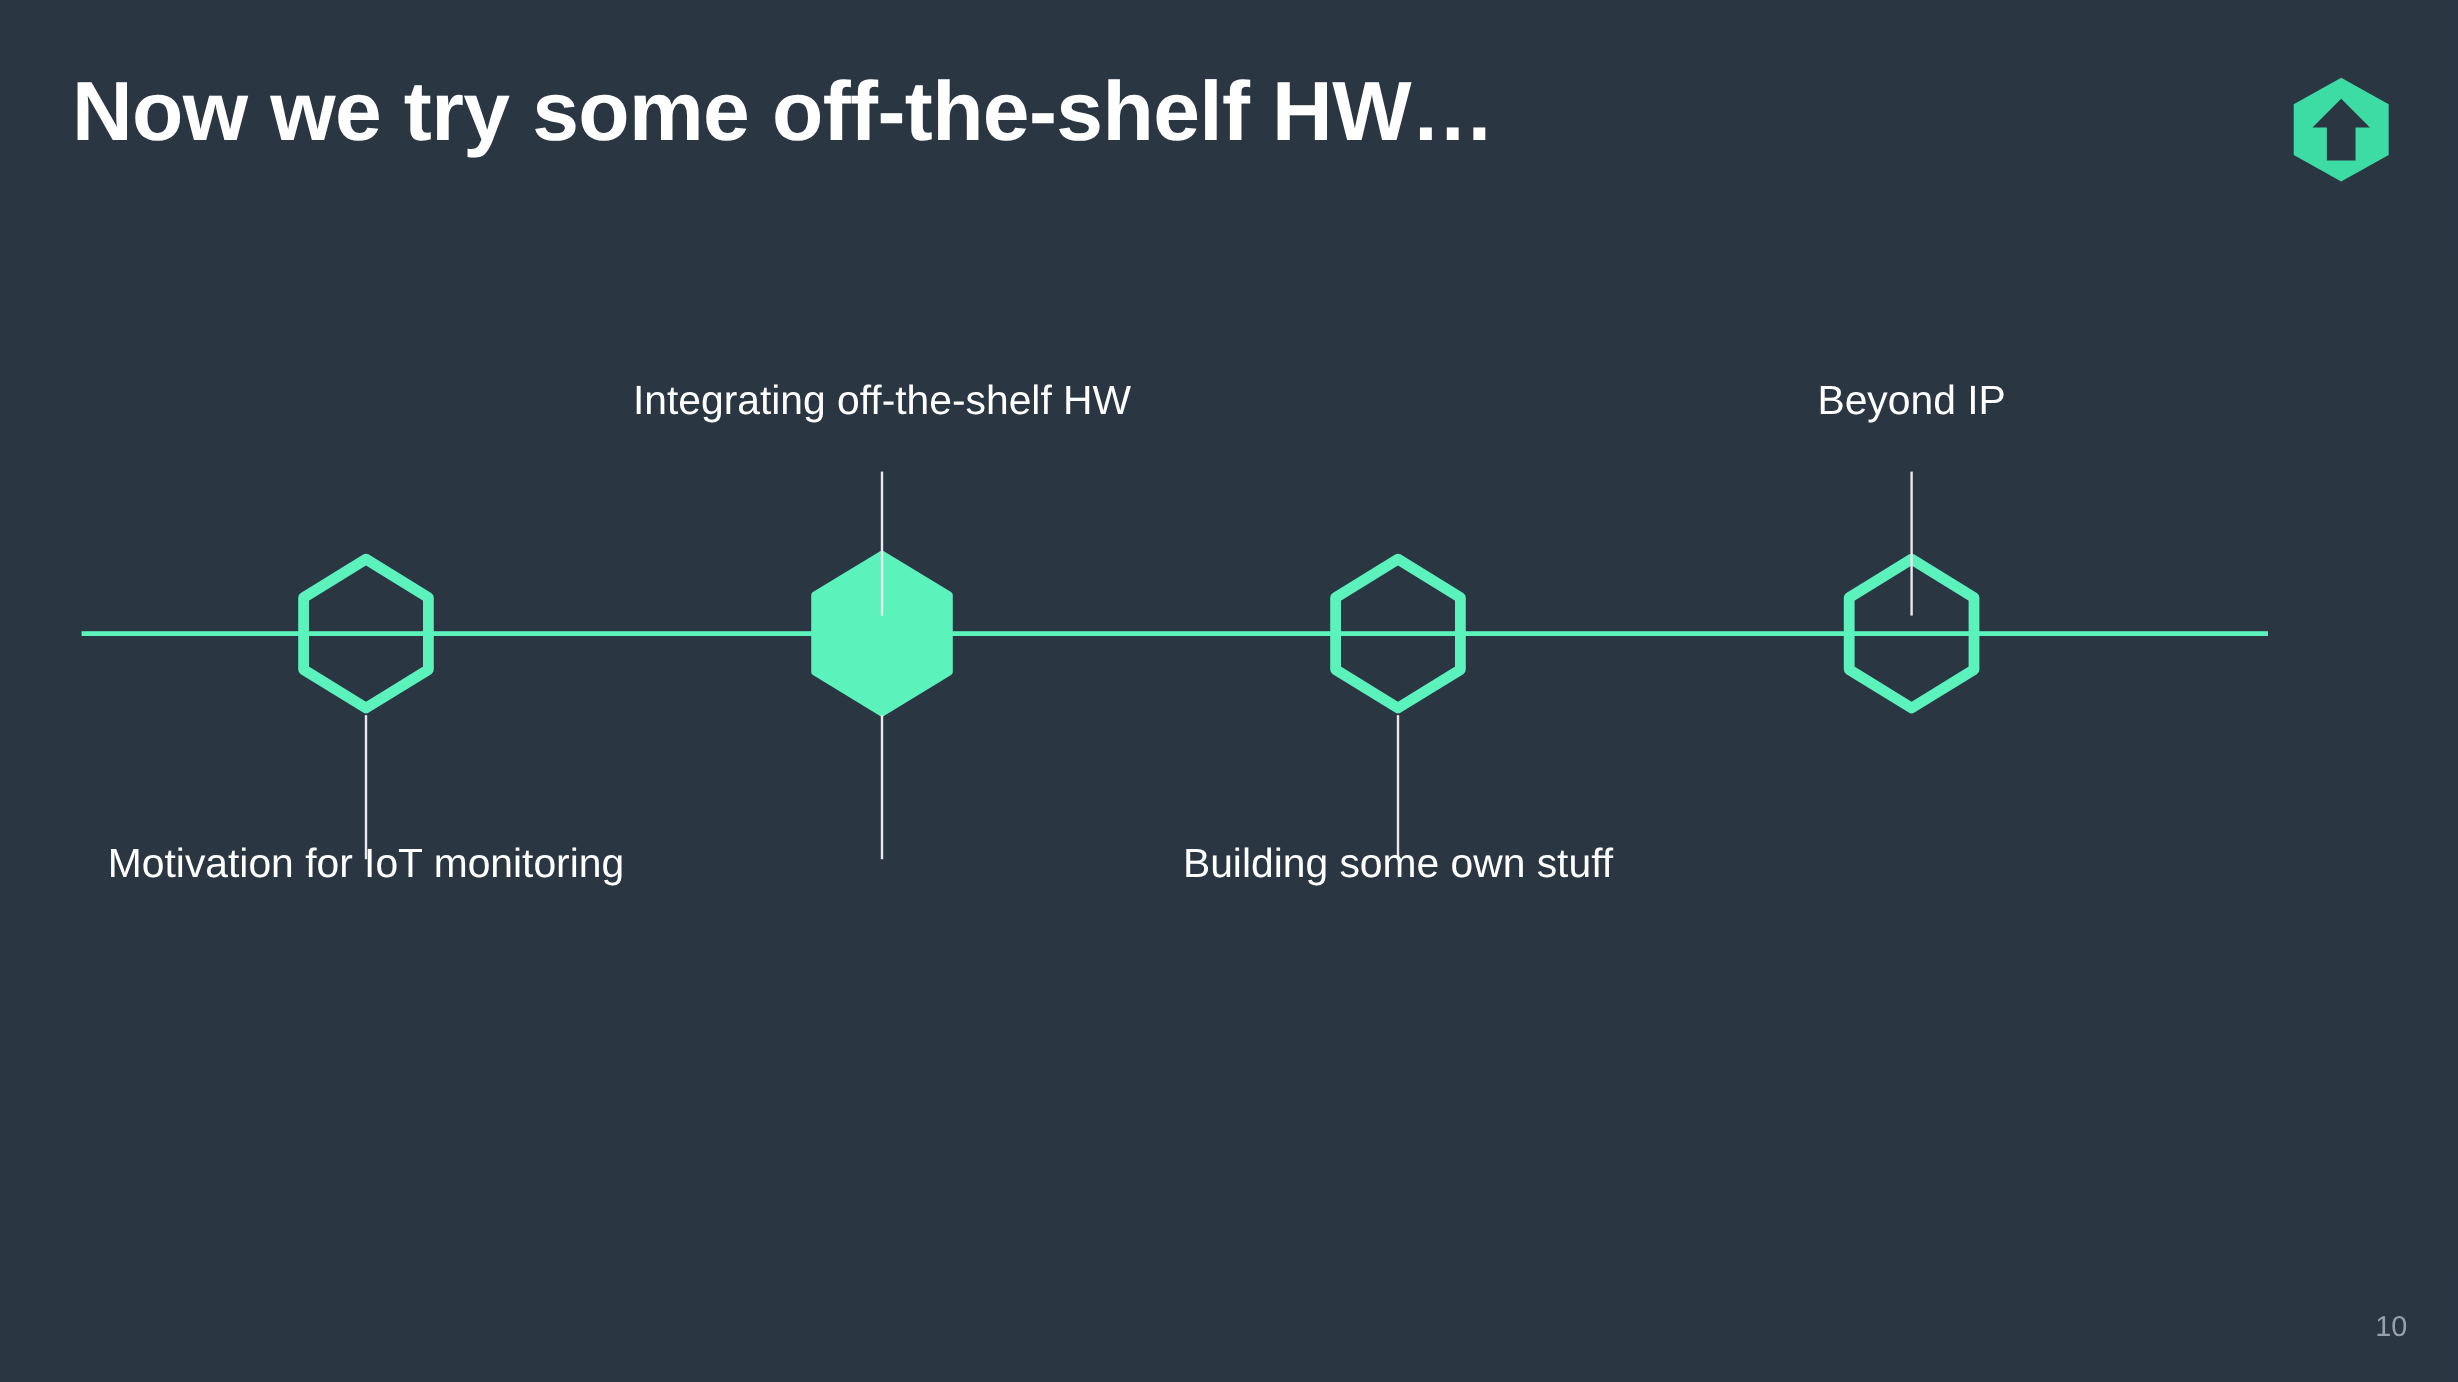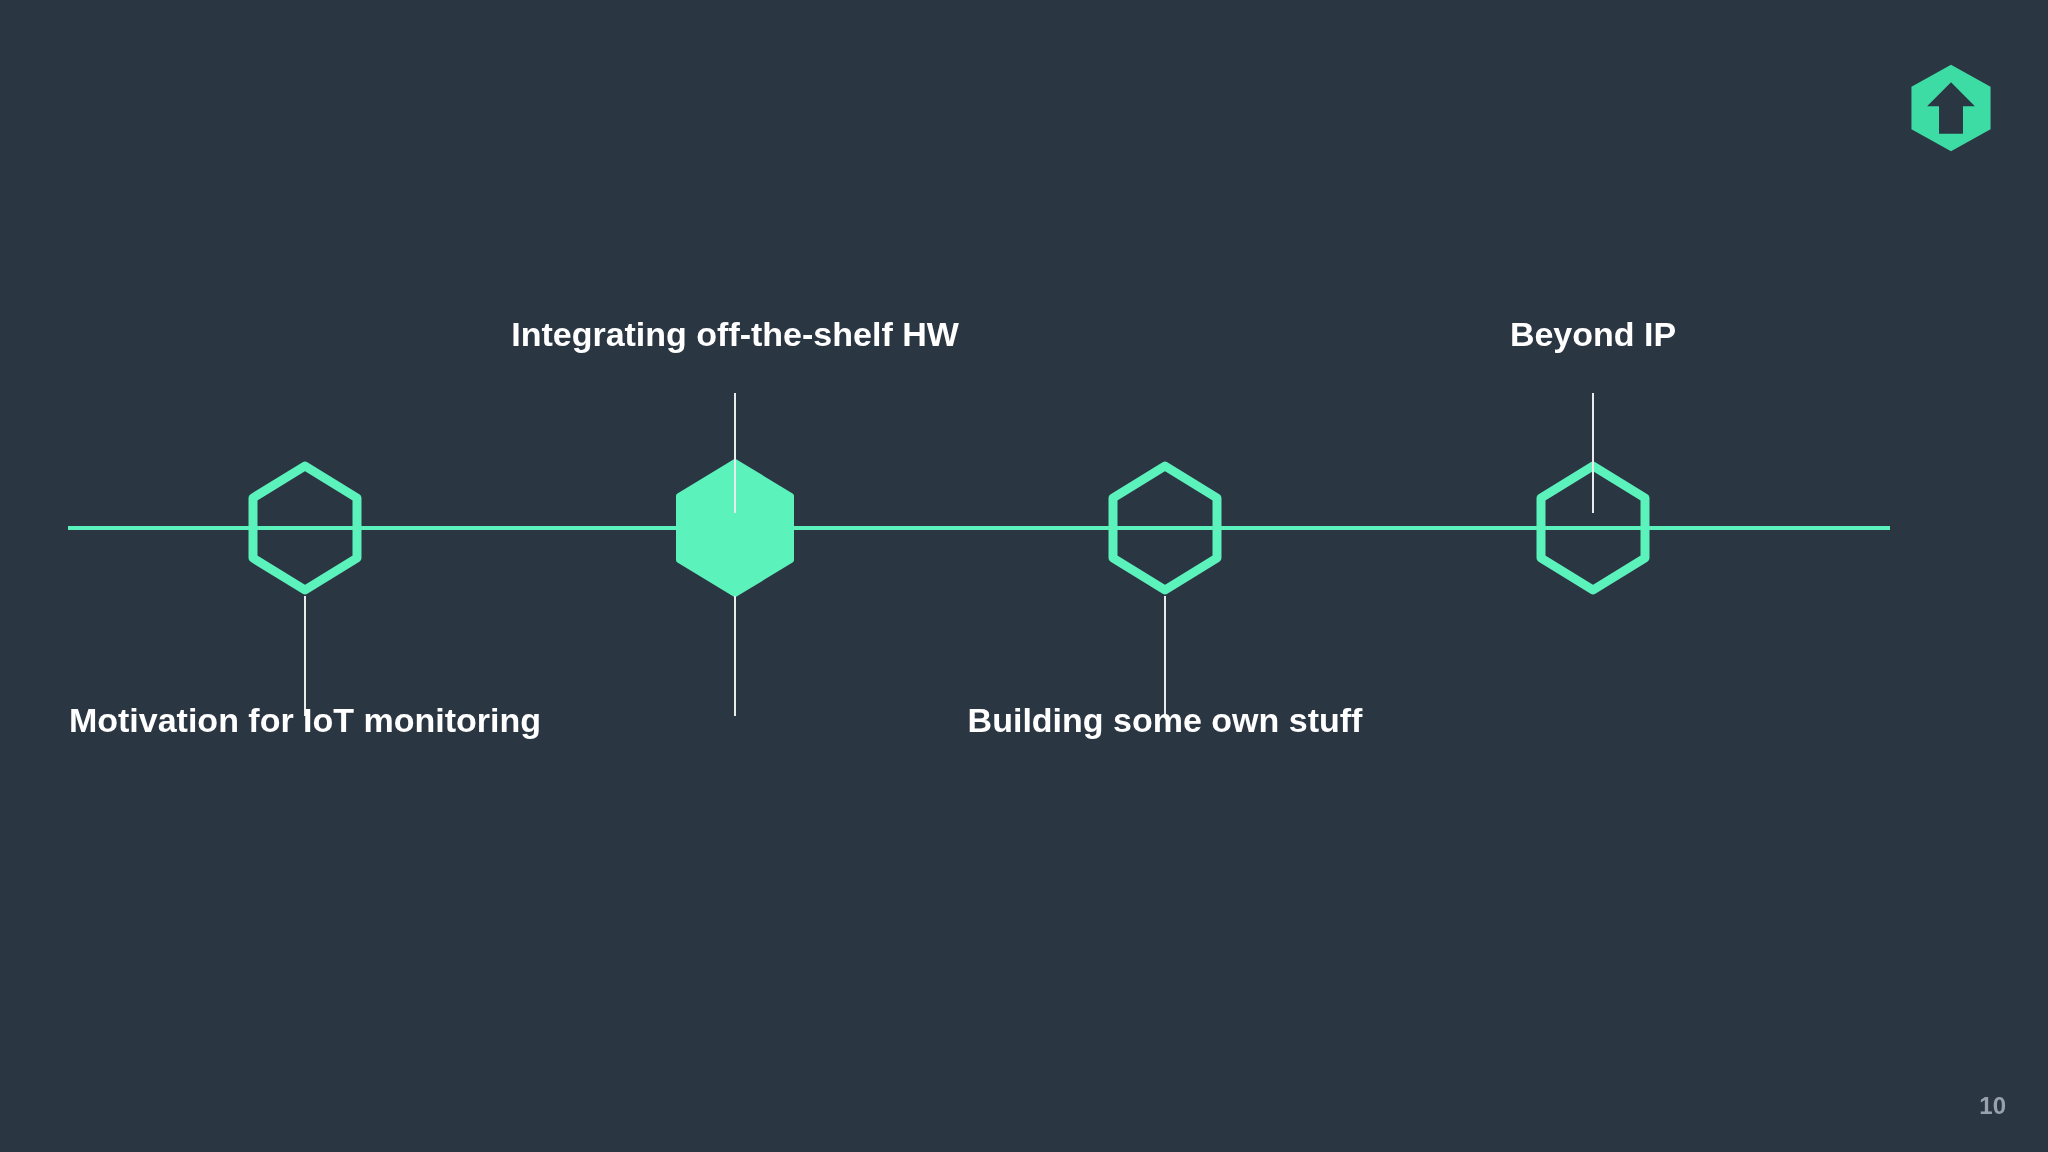--- a/index.html
+++ b/index.html
@@ -83,21 +83,21 @@
     background: #e8eaec;
     left: -1px;
   }
   .stem-up   { top: -135px; height: 120px; }
   .stem-down { top: 68px;  height: 120px; }
 
   
   .node-label {
     position: absolute;
     font-size: 34px;
-    font-weight: bold;
+    font-weight: normal;
     color: #ffffff;
     white-space: nowrap;
     line-height: 1.2;
   }
   .label-above {
     top: -214px;
     transform: translateX(-50%);
   }
   .label-below {
     top: 172px;
@@ -105,28 +105,29 @@
     text-align: right;
   }
 
   
   #page-number {
     position: absolute;
     right: 42px;
     bottom: 32px;
     font-size: 24px;
     color: #98a2ad;
-    font-weight: bold;
+    font-weight: normal;
   }
 </style>
 </head>
 <body>
 
 <div id="slide">
 
+  <div id="slide-title">Now we try some off-the-shelf HW…</div>
 
   <div id="brand-logo">
     <svg viewBox="0 0 100 100" xmlns="http://www.w3.org/2000/svg">
       <polygon points="50,3 93,27 93,73 50,97 7,73 7,27" fill="#3ddca5"></polygon>
       <path d="M50,22 L76,48 L63,48 L63,48 L63,78 L37,78 L37,48 L24,48 Z" fill="#2b3643"></path>
     </svg>
   </div>
 
   <div id="timeline">
 

